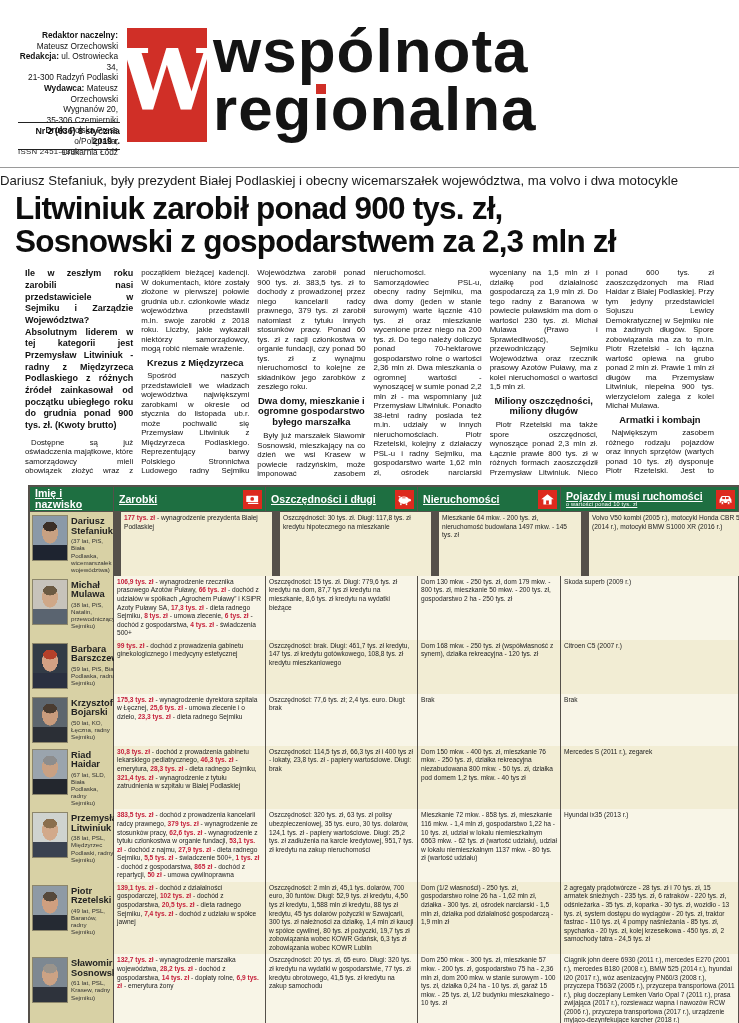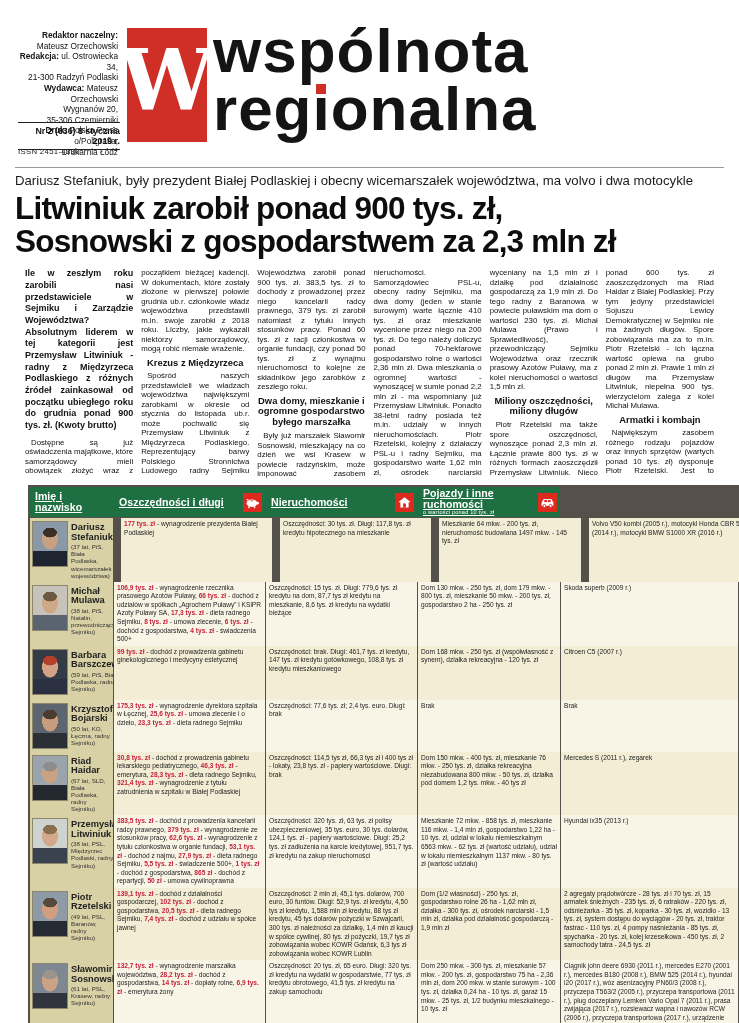--- a/index.html
+++ b/index.html
@@ -14,21 +14,21 @@
   .issn{position:absolute;left:18px;top:147px;font-size:7.8px;letter-spacing:.3px;color:#222;}
   .logo-w{position:absolute;left:127px;top:28px;width:80px;height:114px;background:#d02f27;
           display:flex;align-items:center;justify-content:center;}
   .logo-w span{font-family:"DejaVu Serif",serif;font-weight:bold;color:#fff;font-size:84px;line-height:1;transform:translateY(-4px);}
   .logo-text{position:absolute;left:213px;top:22px;font-family:Liberation Sans, sans-serif;font-weight:bold;
              font-size:62px;line-height:.94;letter-spacing:1px;color:#141414;white-space:nowrap;}
   .dotless{position:relative;}
   .dotless::after{content:"";position:absolute;left:4px;top:10px;width:10px;height:10px;background:#d02f27;}
 
   
-  .kicker{margin:0 15px;border-top:1px solid #9a9a9a;padding-top:5px;font-size:13.2px;color:#1a1a1a;}
+  .kicker{margin:0 0;border-top:1px solid #9a9a9a;padding-top:5px;font-size:13.2px;color:#1a1a1a;}
   .headline{margin:4px 15px 0;font-size:31.5px;font-weight:bold;line-height:1.05;letter-spacing:-.8px;color:#0d0d0d;}
 
   
   .article{margin:10px 25px 0;height:211px;column-count:6;column-gap:8px;column-fill:auto;
            font-size:7.8px;line-height:1.22;text-align:justify;overflow:hidden;}
   .article p{margin:0 0 4px;text-indent:6px;}
   .article p.lead{font-weight:bold;font-size:9px;line-height:1.3;text-indent:0;margin-bottom:6px;}
   .article h3{margin:4px 0 3px;font-size:9.4px;line-height:1.15;text-align:center;font-weight:bold;}
 
   
@@ -101,20 +101,30 @@
     <h3>Armatki i kombajn</h3>
     <p>Największym zasobem różnego rodzaju pojazdów oraz innych sprzętów (wartych ponad 10 tys. zł) dysponuje Piotr Rzetelski. Jest to związane z działalnością, jaką prowadzi radny, czyli prowadzeniem ośrodka narciarskiego w Chrzanowie. W skład jego mienia wchodzą np. armatki śnieżne, ratraki czy kolej krzesełkowa warte łącznie ponad 1,2 mln zł. Spory garaż musi mieć za to Sławomir Sosnowski. 61-latek ma cztery samochody osobowe. Co więcej, posiada też szereg maszyn rolniczych - np. ciągnik, kombajn, przyczepy, które służą mu w gospodarstwie rolnym.</p>
   </div>
 
 <div class="asset-table">
   <div class="t-head">
     <div class="hcell">
       <span class="htxt">Imię i nazwisko</span>
     </div>
     <div class="hcell">
+      <span class="htxt">Zarobki</span>
+      <span class="icon-box">
+        <svg viewBox="0 0 24 24">
+            <rect x="2" y="6" width="19" height="10" rx="1" fill="#fff"></rect>
+            <circle cx="11.5" cy="11" r="3" fill="#dd2a1e"></circle>
+            <rect x="4.5" y="17.2" width="17" height="1.8" rx=".9" fill="#fff"></rect>
+          </svg>
+      </span>
+    </div>
+    <div class="hcell">
       <span class="htxt">Oszczędności i długi</span>
       <span class="icon-box">
         <svg viewBox="0 0 24 24">
             <ellipse cx="11" cy="13" rx="8.5" ry="6" fill="#fff"></ellipse>
             <circle cx="20" cy="13" r="2.2" fill="#fff"></circle>
             <rect x="5" y="18" width="2.4" height="3" fill="#fff"></rect>
             <rect x="14" y="18" width="2.4" height="3" fill="#fff"></rect>
             <rect x="8.2" y="8.6" width="5.6" height="1.5" rx=".7" fill="#dd2a1e"></rect>
             <path d="M4 9 L2 6.5 L6 6.8 Z" fill="#fff"></path>
           </svg>
@@ -124,21 +134,21 @@
       <span class="htxt">Nieruchomości</span>
       <span class="icon-box">
         <svg viewBox="0 0 24 24">
             <path d="M12 3.5 L22 11.5 H18.6 V20 H5.4 V11.5 H2 Z" fill="#fff"></path>
             <rect x="9.8" y="13.5" width="4.4" height="6.5" fill="#dd2a1e"></rect>
           </svg>
       </span>
     </div>
     <div class="hcell">
       <span class="htxt">
-        <span>Pojazdy i inne ruchomości</span>
+        <span>Pojazdy i musi ruchomości</span>
         <span class="hnote">o wartości ponad 10 tys. zł</span>
       </span>
       <span class="icon-box">
         <svg viewBox="0 0 24 24">
             <path d="M2.5 12.5 L5 7.5 Q5.5 6.5 7 6.5 H17 Q18.5 6.5 19 7.5 L21.5 12.5 V17.5 H2.5 Z" fill="#fff"></path>
             <rect x="6.8" y="8" width="4.4" height="3.4" fill="#dd2a1e"></rect>
             <rect x="12.6" y="8" width="4.4" height="3.4" fill="#dd2a1e"></rect>
             <circle cx="7" cy="17.5" r="2.4" fill="#fff" stroke="#dd2a1e" stroke-width="1.4"></circle>
             <circle cx="17" cy="17.5" r="2.4" fill="#fff" stroke="#dd2a1e" stroke-width="1.4"></circle>
           </svg>

